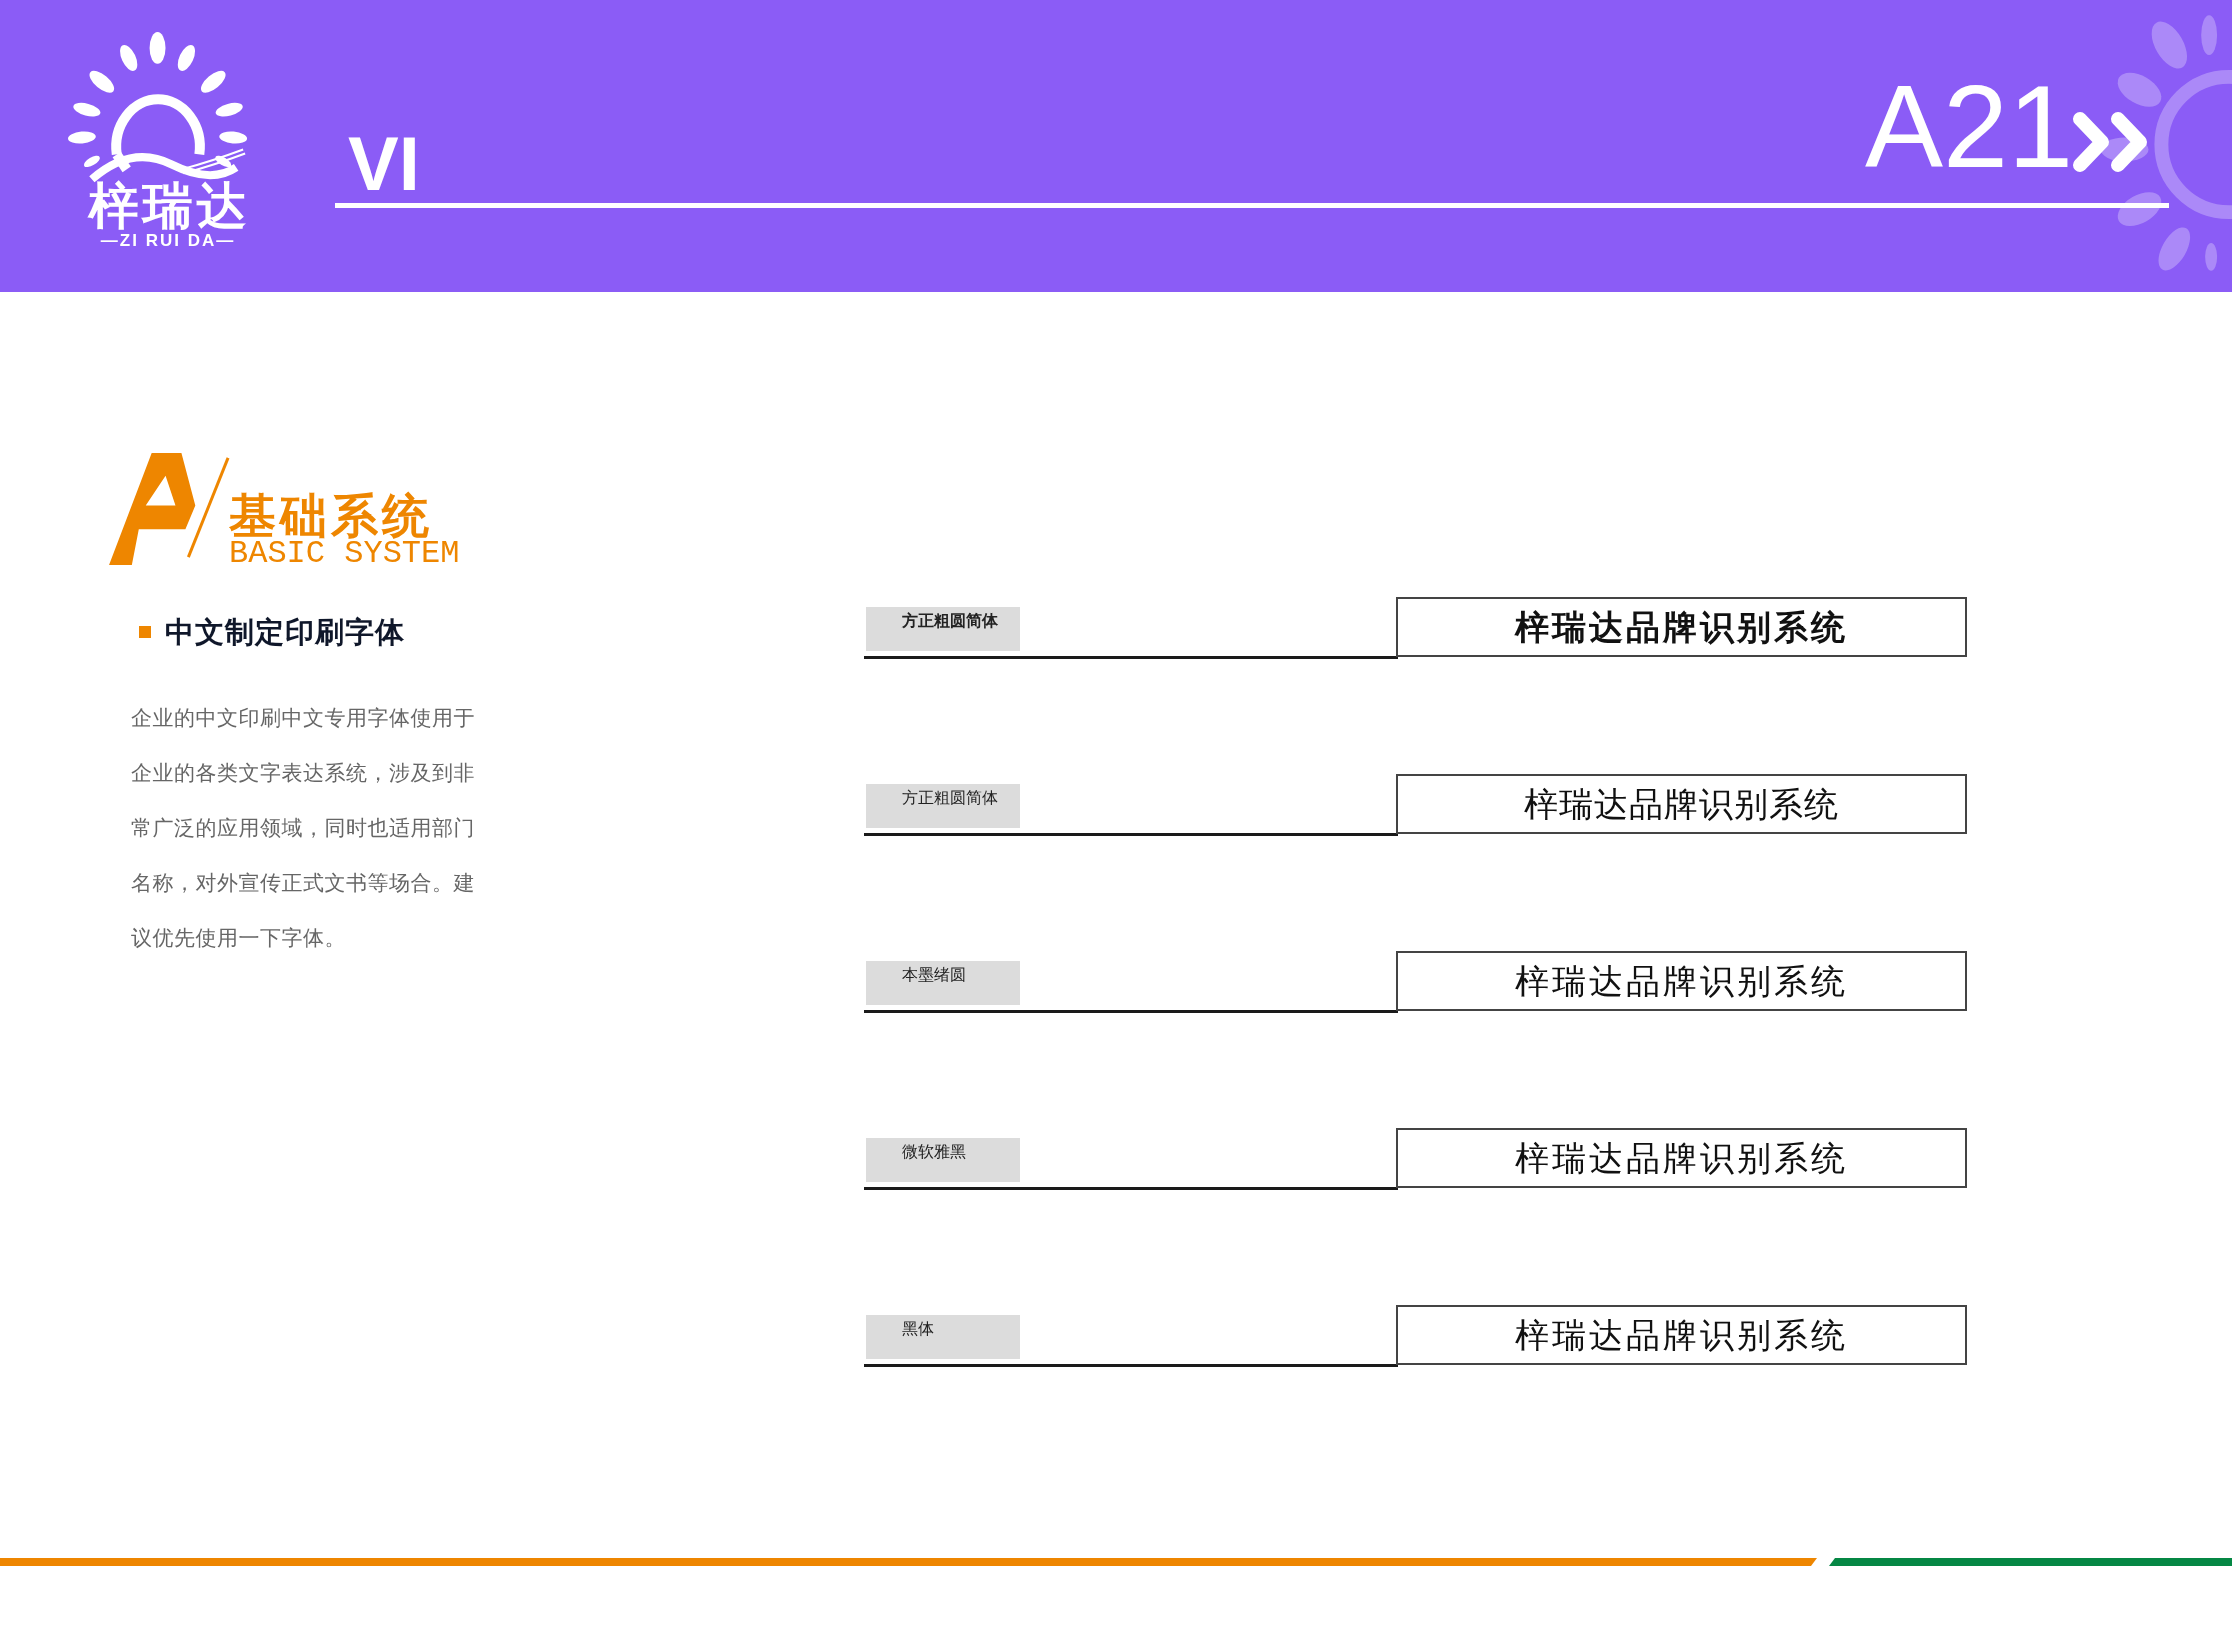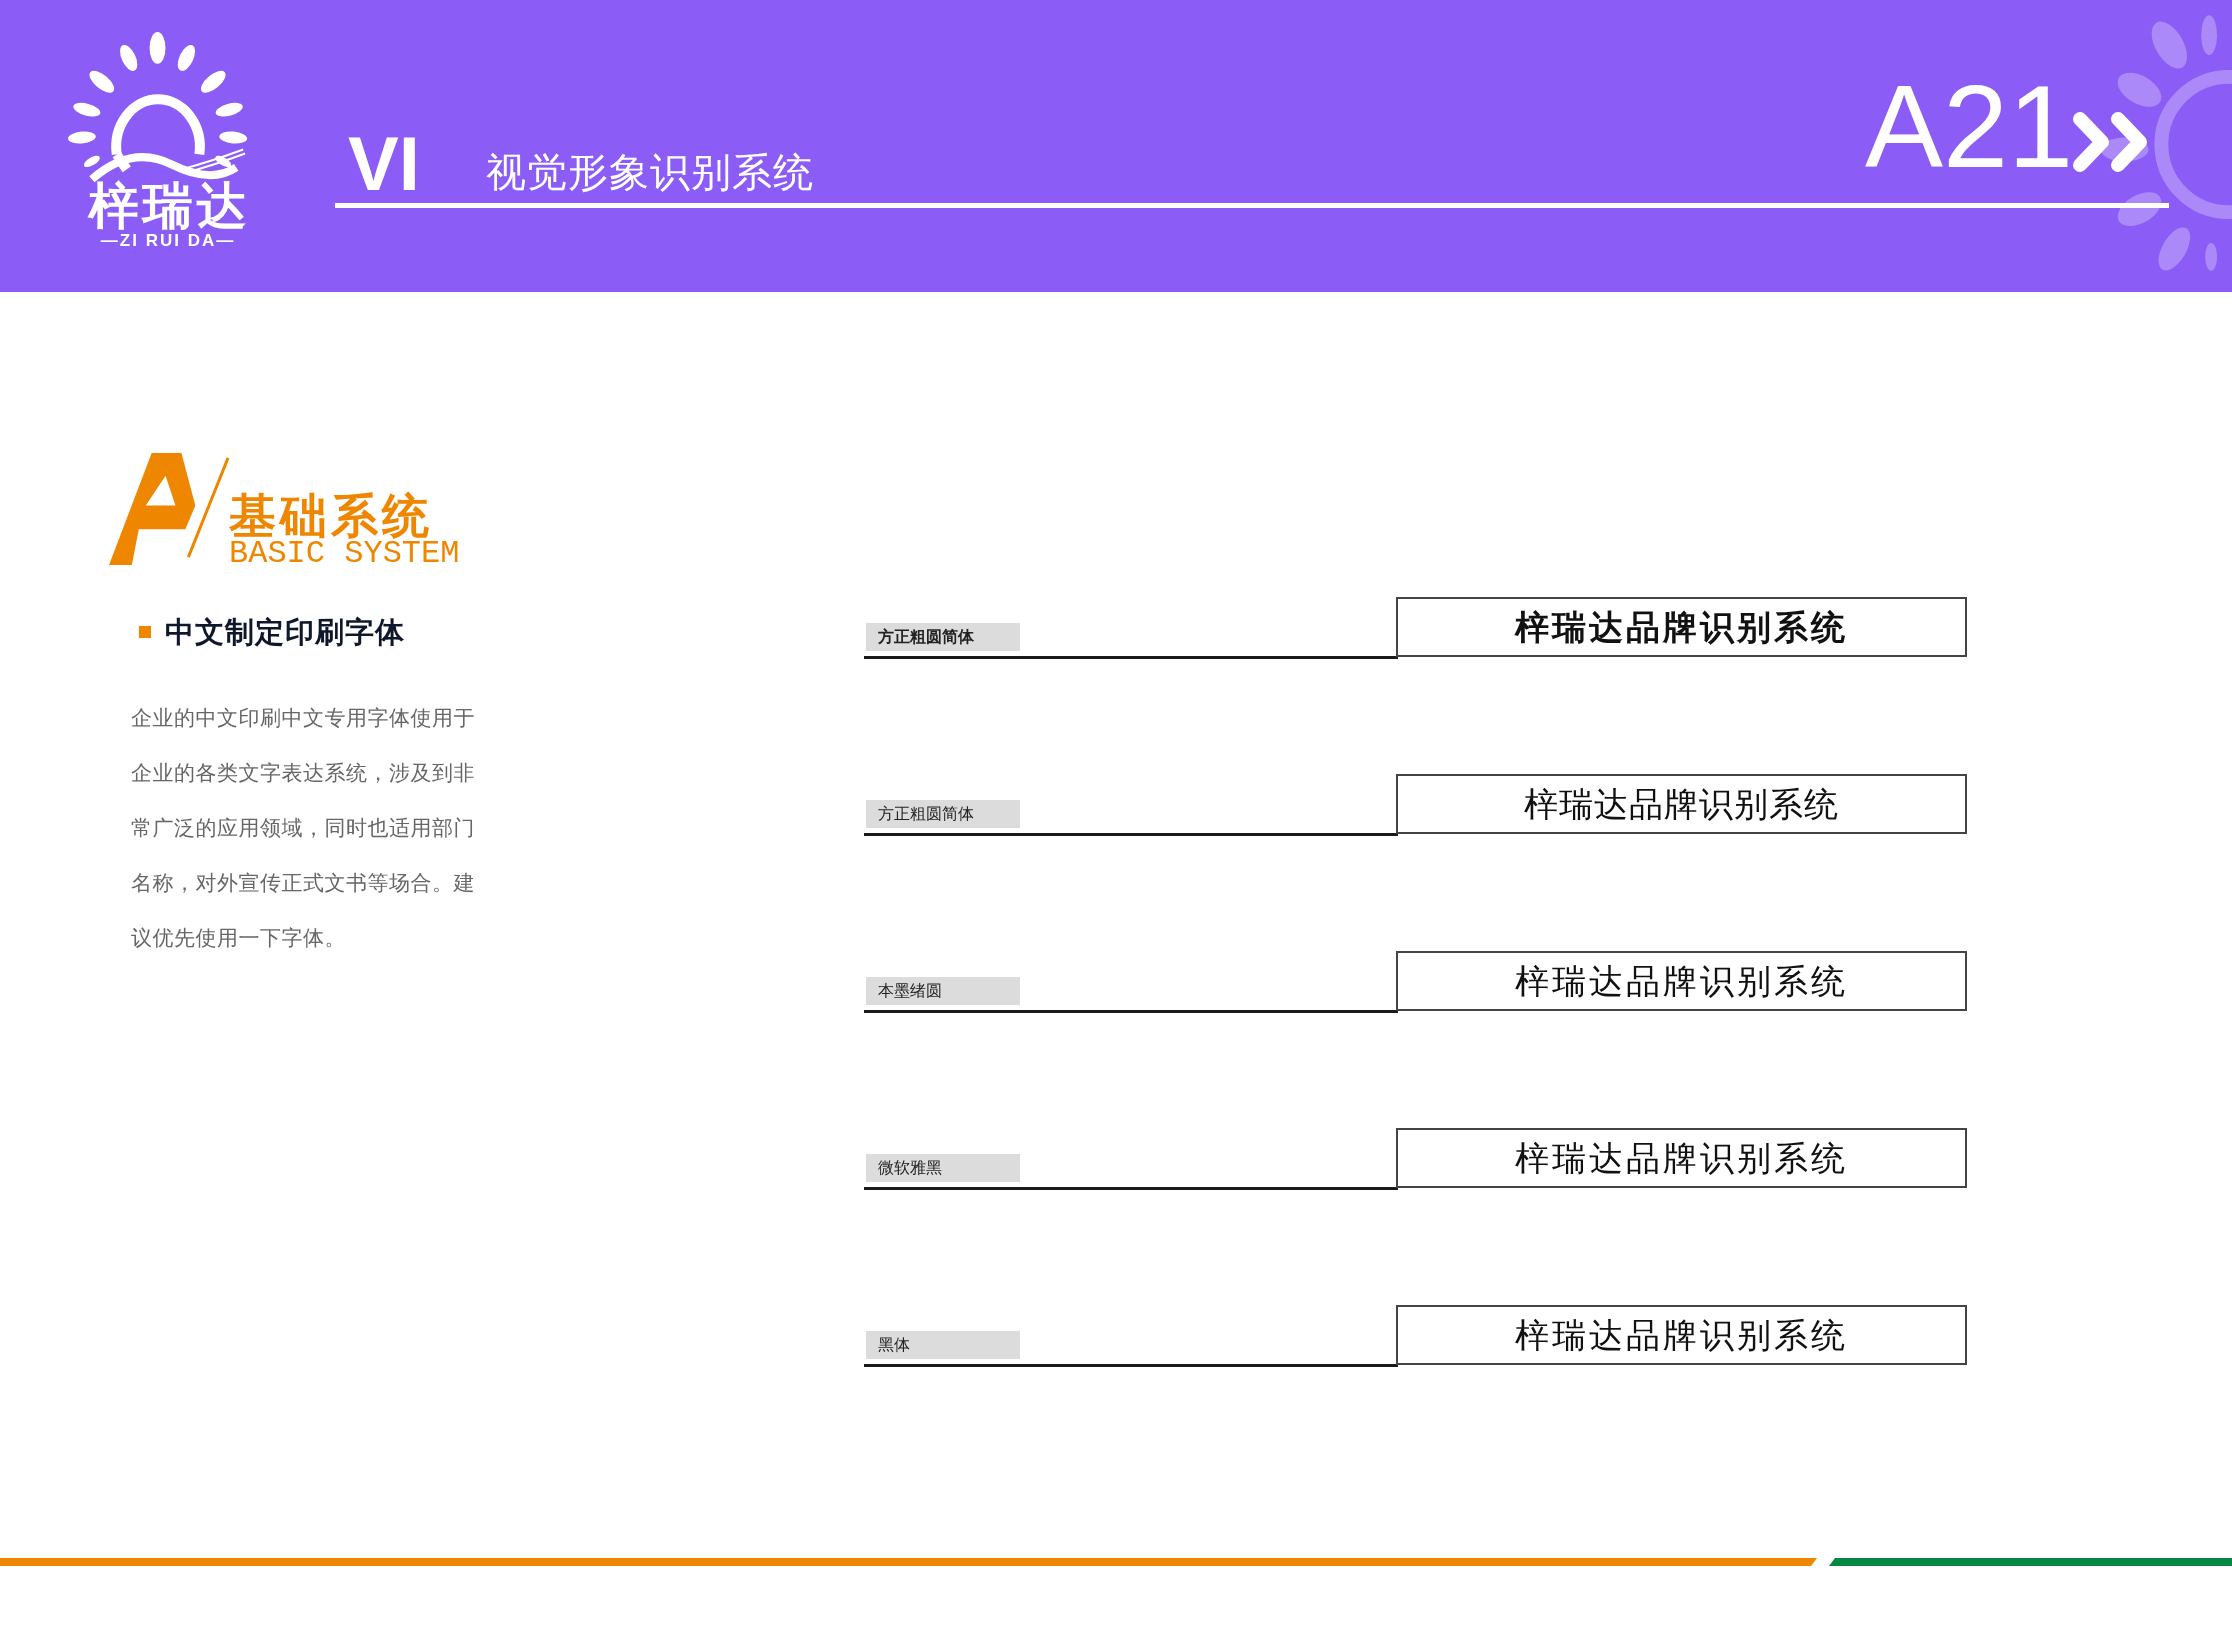--- a/index.html
+++ b/index.html
@@ -63,23 +63,23 @@
     display: inline-block; width: 12px; height: 12px; background: #ee8600; margin-right: 14px;
   }
   .desc {
     position: absolute; left: 131px; top: 691px; width: 378px;
     color: #666; font-size: 21px; line-height: 55px; letter-spacing: 0.5px;
   }
   .desc p { margin: 0; white-space: nowrap; }
 
   .font-row { position: absolute; left: 864px; width: 1104px; height: 62px; }
   .font-row .tag {
-    position: absolute; left: 2px; bottom: 8px; width: 154px; height: 28px;
+    position: absolute; left: 2px; bottom: 8px; width: 154px; height: 44px;
     background: #dcdcdc; color: #222; font-size: 16px; line-height: 28px;
-    padding-left: 12px; box-sizing: border-box;
+    padding-left: 36px; box-sizing: border-box;
   }
   .font-row .baseline {
     position: absolute; left: 0; bottom: 0; width: 534px; height: 3px; background: #1a1a1a;
   }
   .font-row .sample-box {
     position: absolute; left: 532px; top: 0; width: 571px; height: 60px;
     border: 2px solid #444; box-sizing: border-box; background: #fff;
     text-align: center; color: #111; font-size: 34px; line-height: 56px; letter-spacing: 3px;
   }
   .font-row .sample-box.bold { font-weight: bold; }
@@ -116,21 +116,20 @@
     <path d="M55 125 A42 48 0 1 1 138 125" fill="none" stroke="#fff" stroke-width="10"></path>
     <path d="M55 125 L65 140" stroke="#fff" stroke-width="10" fill="none"></path>
     <path d="M30 150 Q70 115 110 135 T175 138" fill="none" stroke="#fff" stroke-width="8"></path>
     <path d="M120 140 Q150 132 182 120" fill="none" stroke="#fff" stroke-width="2"></path>
     <path d="M122 144 Q152 136 184 124" fill="none" stroke="#fff" stroke-width="2"></path>
   </svg>
   <div class="logo-cn">梓瑞达</div>
   <div class="logo-en">—ZI RUI DA—</div>
 
   <div class="vi-label">VI</div>
-  <div class="vi-title">视觉形象识别系统</div>
   <div class="header-rule"></div>
 
   <svg class="sun-deco" viewBox="0 0 184 293">
     <g fill="#ffffff" fill-opacity="0.28">
       <circle cx="180" cy="145" r="68" fill="none" stroke="#fff" stroke-opacity="0.28" stroke-width="14"></circle>
       <ellipse cx="120" cy="45" rx="14" ry="26" transform="rotate(-30 120 45)"></ellipse>
       <ellipse cx="160" cy="35" rx="8" ry="20"></ellipse>
       <ellipse cx="90" cy="90" rx="14" ry="24" transform="rotate(-60 90 90)"></ellipse>
       <ellipse cx="75" cy="150" rx="12" ry="24" transform="rotate(-90 75 150)"></ellipse>
       <ellipse cx="90" cy="210" rx="14" ry="24" transform="rotate(-120 90 210)"></ellipse>

